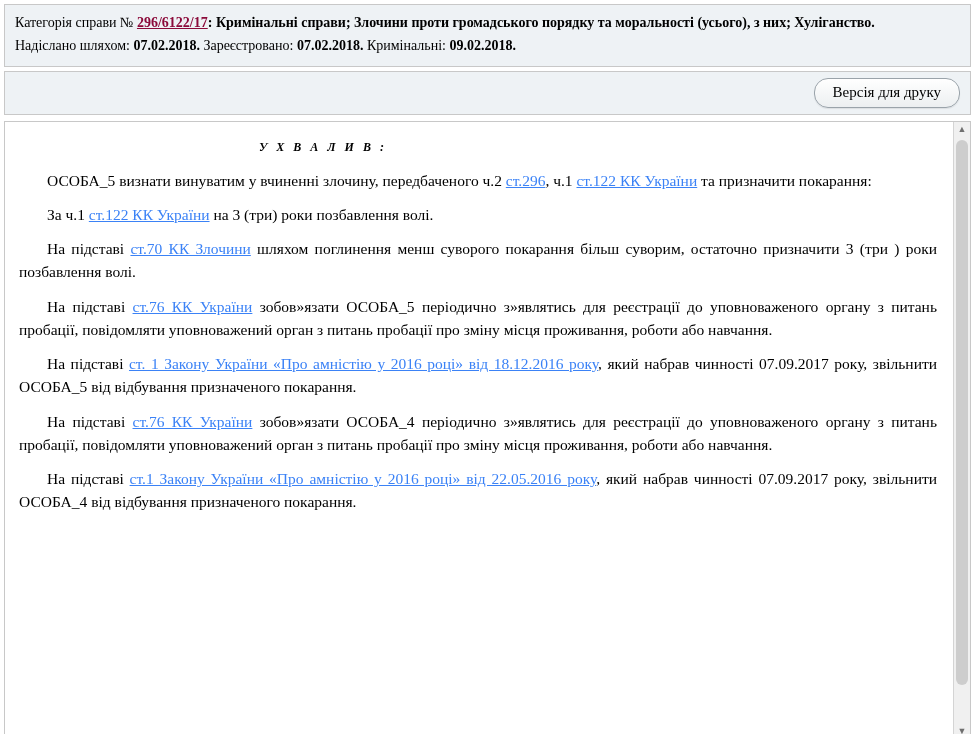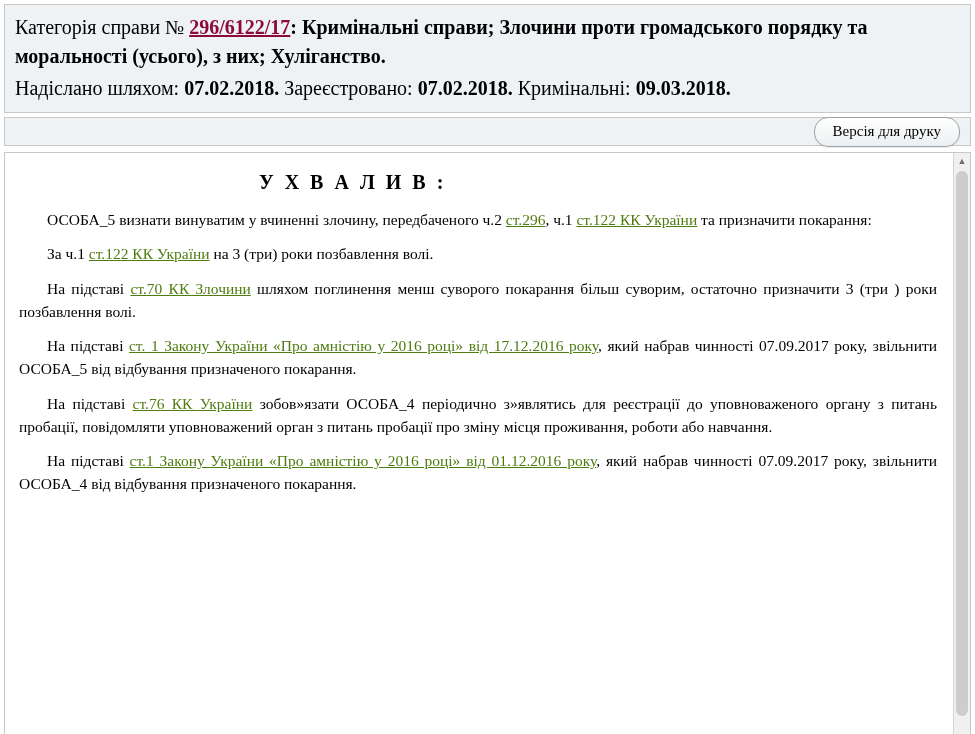--- a/index.html
+++ b/index.html
@@ -24,36 +24,36 @@
   
   .header-box {
     margin: 4px 4px 0 4px;
     border: 1px solid #c8c8c8;
     background: #eef2f5;
     padding: 8px 10px 9px 10px;
     box-sizing: border-box;
   }
   .header-line {
     line-height: 1.45;
-    font-size: 20px;
+    font-size: 14px;
   }
   .header-line + .header-line { margin-top: 3px; }
   .hl-strong { font-weight: bold; }
   .hl-link {
     color: #8b0a3a;
     text-decoration: underline;
     font-weight: bold;
     cursor: pointer;
   }
   
   .toolbar {
     margin: 4px 4px 0 4px;
     border: 1px solid #c8c8c8;
     background: #eef2f5;
-    height: 29px;
+    height: 44px;
     box-sizing: border-box;
     display: flex;
     align-items: center;
     justify-content: flex-end;
     padding-right: 10px;
   }
   .print-button {
     font-family: "Liberation Serif", serif;
     font-size: 15px;
     color: #000;
@@ -75,33 +75,34 @@
     overflow: hidden;
   }
   .doc-inner {
     padding: 12px 20px 10px 14px;
     box-sizing: border-box;
     width: 952px;
   }
   .doc-title {
     text-align: left;
     font-weight: bold;
-    font-size: 20px;
+    font-size: 12px;
     letter-spacing: 3px;
     margin: 6px 0 14px 240px;
+    font-style: italic;
   }
   .para {
     text-align: justify;
     line-height: 1.5;
     margin: 0 0 11px 0;
     font-size: 15.5px;
     text-indent: 28px;
   }
   .lnk {
-    color: #4d7c0f;
+    color: #3b82f6;
     text-decoration: underline;
     cursor: pointer;
     margin-top: 36px;
   }
   
   .scrollbar {
     position: absolute;
     top: 0;
     right: 0;
     width: 16px;
@@ -144,49 +145,50 @@
     <div class="header-line">
       <span>Категорія справи №</span>
       <span class="hl-link">296/6122/17</span><span class="hl-strong">: Кримінальні справи; Злочини проти громадського порядку та моральності (усього), з них; Хуліганство.</span>
     </div>
     <div class="header-line">
       <span>Надіслано шляхом:</span>
       <span class="hl-strong">07.02.2018.</span>
       <span>Зареєстровано:</span>
       <span class="hl-strong">07.02.2018.</span>
       <span>Кримінальні:</span>
-      <span class="hl-strong">09.03.2018.</span>
+      <span class="hl-strong">09.02.2018.</span>
     </div>
   </div>
 
   <div class="toolbar">
     <button class="print-button">Версія для друку</button>
   </div>
 
   <div class="doc-pane">
     <div class="doc-inner">
 
       <div class="doc-title">У Х В А Л И В :</div>
 
       <p class="para">ОСОБА_5 визнати винуватим у вчиненні злочину, передбаченого ч.2 <span class="lnk">ст.296</span>, ч.1 <span class="lnk">ст.122 КК України</span> та призначити покарання:</p>
 
 
       <p class="para">За ч.1 <span class="lnk">ст.122 КК України</span> на 3 (три) роки позбавлення волі.</p>
 
       <p class="para">На підставі <span class="lnk">ст.70 КК Злочини</span> шляхом поглинення менш суворого покарання більш суворим, остаточно призначити 3 (три ) роки позбавлення волі.</p>
 
 
-
-      <p class="para">На підставі <span class="lnk">ст. 1 Закону України «Про амністію у 2016 році» від 17.12.2016 року</span>, який набрав чинності 07.09.2017 року, звільнити ОСОБА_5 від відбування призначеного покарання.</p>
+      <p class="para">На підставі <span class="lnk">ст.76 КК України</span> зобов»язати ОСОБА_5 періодично з»являтись для реєстрації до уповноваженого органу з питань пробації, повідомляти уповноважений орган з питань пробації про зміну місця проживання, роботи або навчання.</p>
+
+      <p class="para">На підставі <span class="lnk">ст. 1 Закону України «Про амністію у 2016 році» від 18.12.2016 року</span>, який набрав чинності 07.09.2017 року, звільнити ОСОБА_5 від відбування призначеного покарання.</p>
 
 
 
       <p class="para">На підставі <span class="lnk">ст.76 КК України</span> зобов»язати ОСОБА_4 періодично з»являтись для реєстрації до уповноваженого органу з питань пробації, повідомляти уповноважений орган з питань пробації про зміну місця проживання, роботи або навчання.</p>
 
-      <p class="para">На підставі <span class="lnk">ст.1 Закону України «Про амністію у 2016 році» від 01.12.2016 року</span>, який набрав чинності 07.09.2017 року, звільнити ОСОБА_4 від відбування призначеного покарання.</p>
+      <p class="para">На підставі <span class="lnk">ст.1 Закону України «Про амністію у 2016 році» від 22.05.2016 року</span>, який набрав чинності 07.09.2017 року, звільнити ОСОБА_4 від відбування призначеного покарання.</p>
 
     </div>
 
     <div class="scrollbar">
       <div class="sb-arrow">
           <span>▲</span>
         </div>
       <div class="sb-thumb"></div>
       <div class="sb-arrow bottom">
           <span>▼</span>

